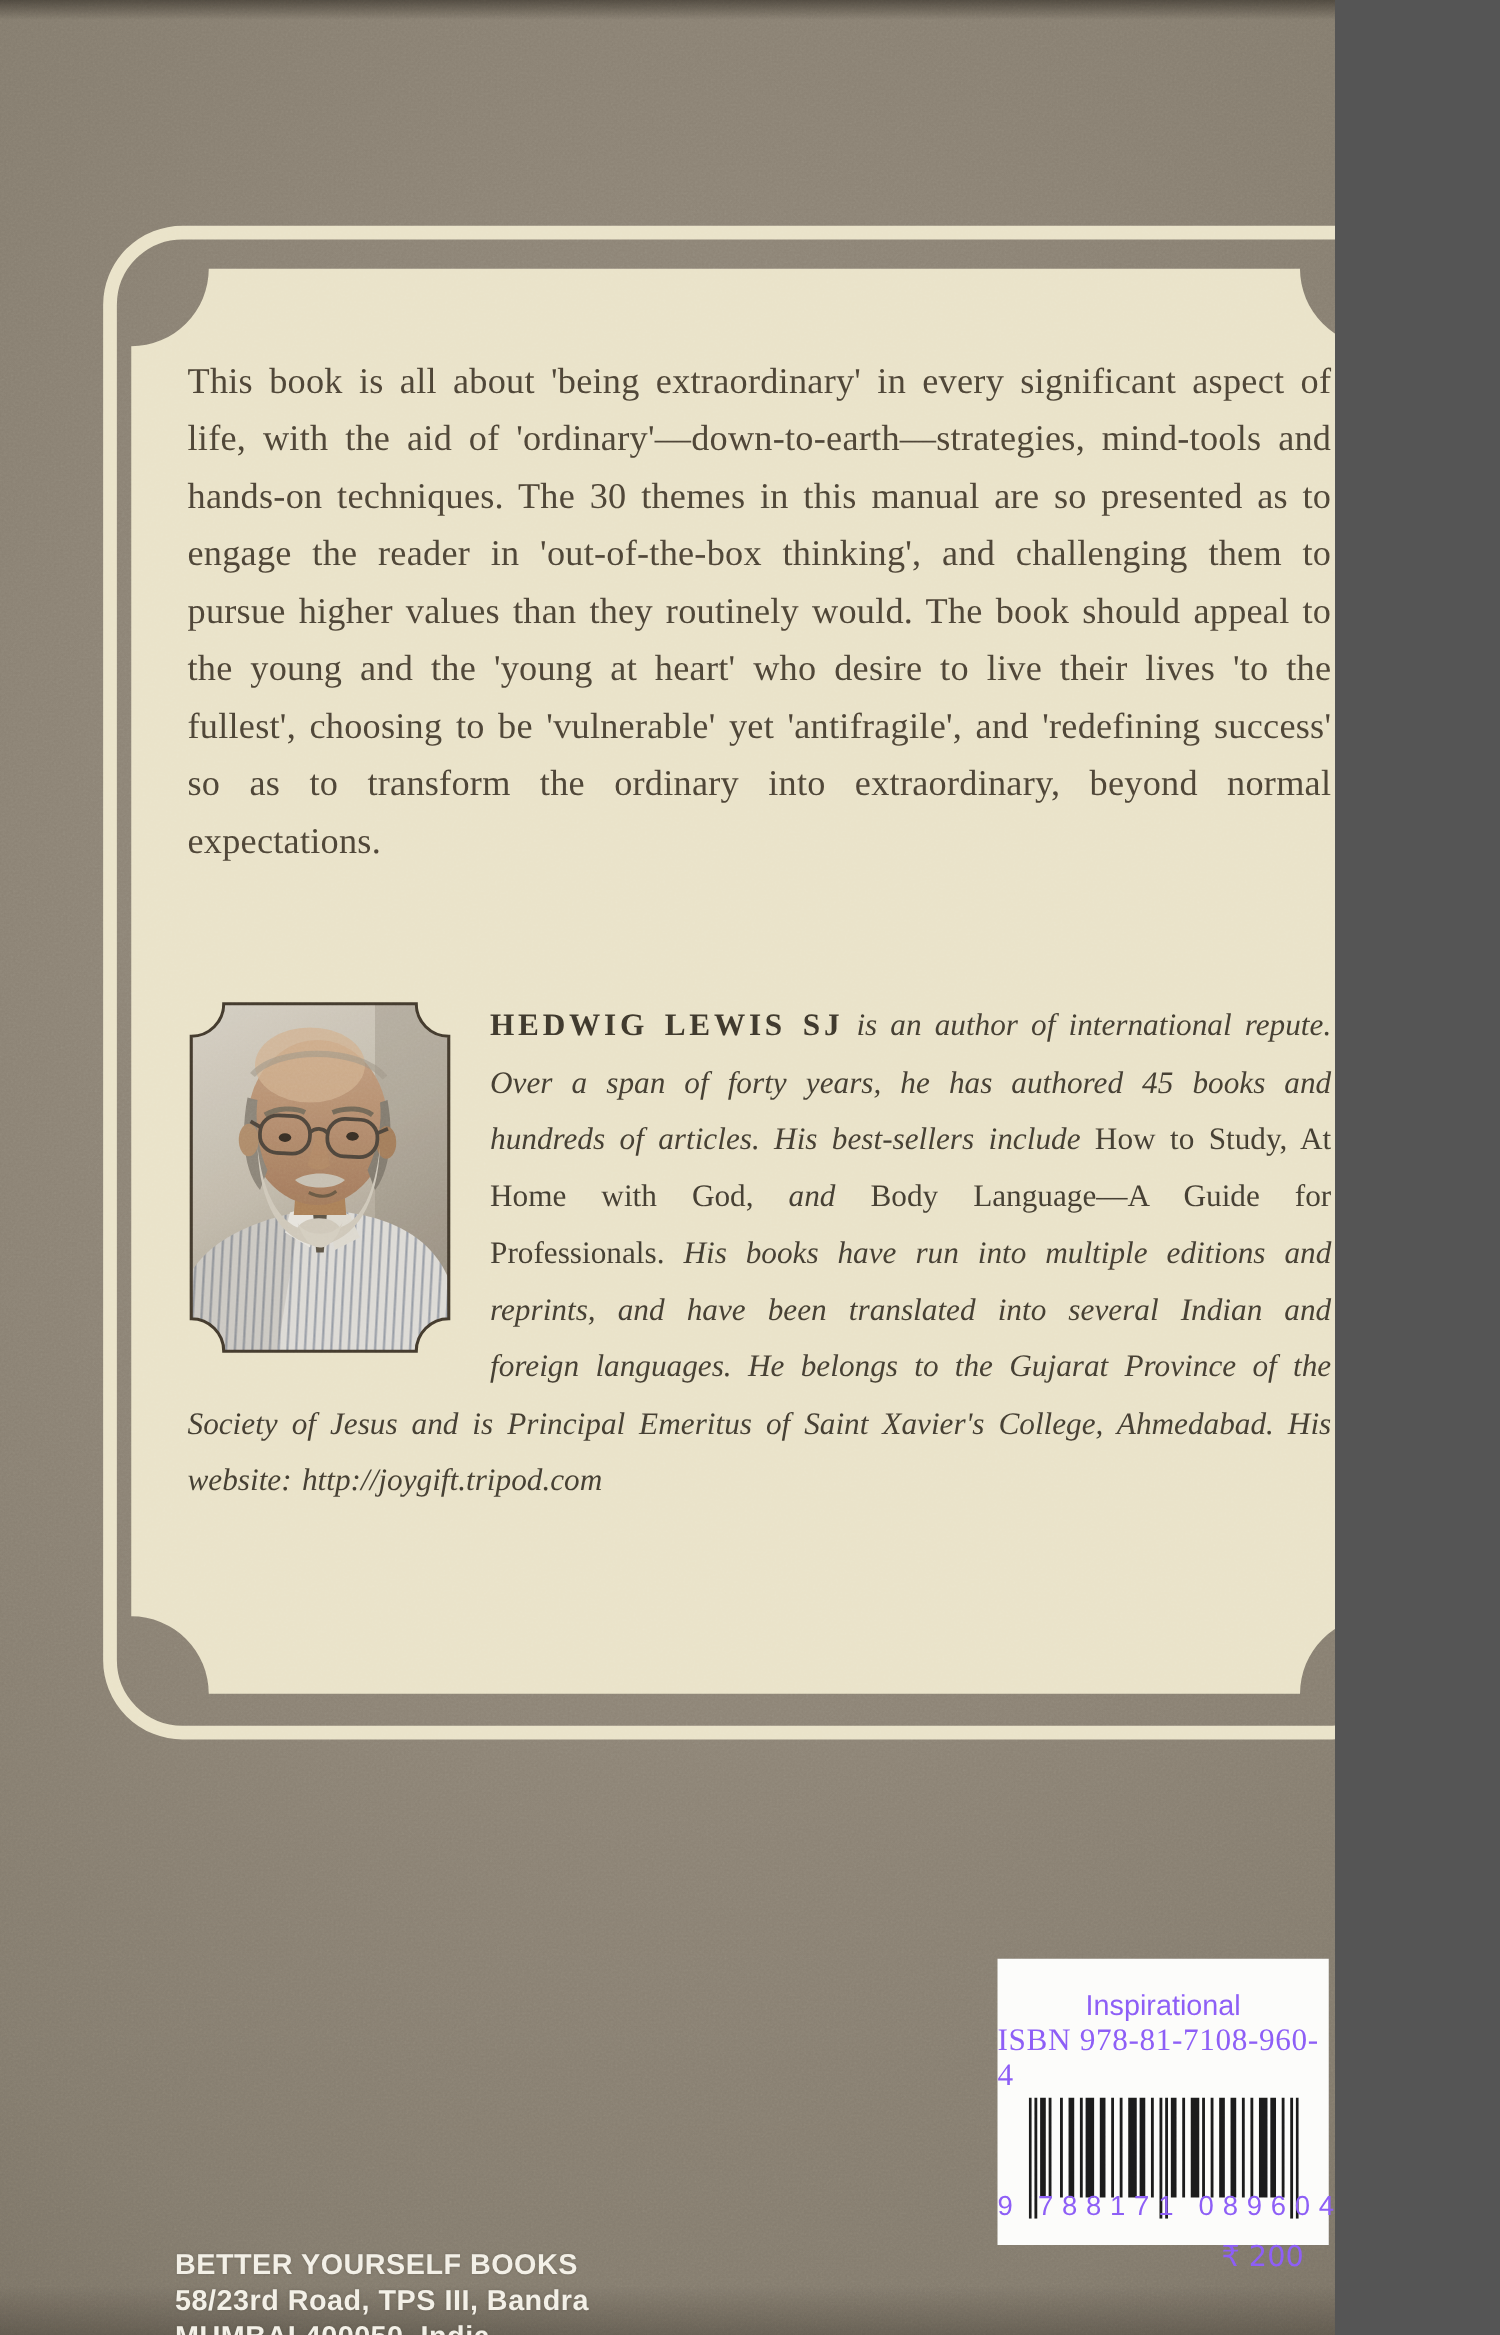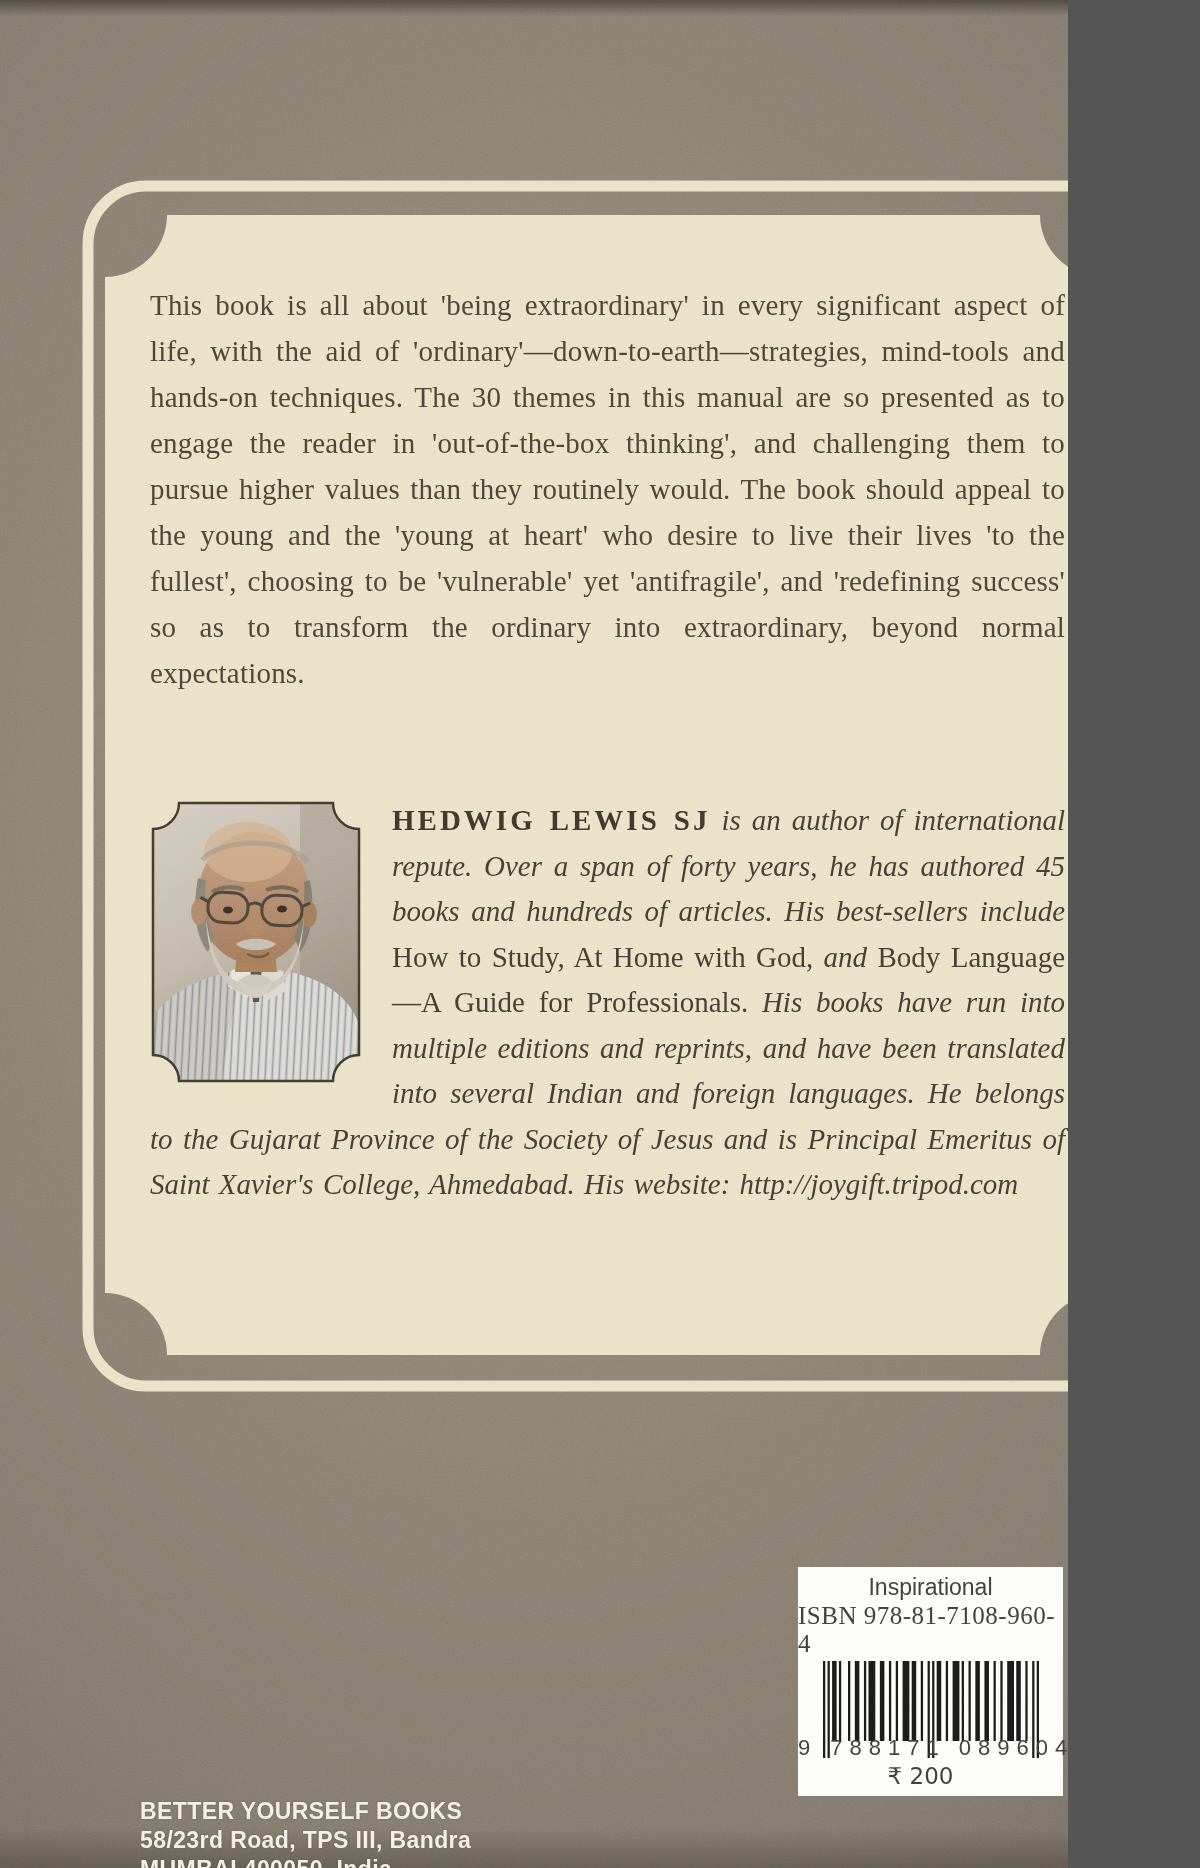--- a/index.html
+++ b/index.html
@@ -20,50 +20,50 @@
     font-size:29px;line-height:46px;color:#4e4537;
     text-align:justify;word-spacing:1.5px;letter-spacing:.2px;
   }
   .author-sec{
     position:absolute;z-index:5;left:150px;top:798px;width:915px;
     color:#453f33;
   }
   .photo-wrap{float:left;width:212px;height:284px;margin:2px 30px 24px 0;}
   .photo-wrap svg{display:block;width:212px;height:284px;}
   .bio{
-    margin:0;font-size:29px;line-height:45.5px;text-align:justify;
+    margin:0;font-size:25px;line-height:45.5px;text-align:justify;
     font-style:italic;word-spacing:2px;color:#453f33;
   }
   .bio .author-name{
     font-style:normal;font-weight:bold;letter-spacing:3px;color:#3f392d;
   }
   .bio .upright{font-style:normal;}
   .publisher{
     position:absolute;z-index:5;left:140px;top:1797px;
     font-family:"Liberation Sans", sans-serif;font-size:23px;line-height:29px;
     font-weight:600;color:#f3f0e7;letter-spacing:.4px;
     text-shadow:0 0 2px rgba(60,55,45,.35);
   }
   .barcode-box{
     position:absolute;z-index:5;left:798px;top:1567px;width:265px;height:229px;
-    background:#fcfcfa;box-sizing:border-box;padding-top:7px;
-    font-family:"Liberation Sans", sans-serif;color:#404040;
+    background:#fcfcfa;box-sizing:border-box;padding-top:24px;
+    font-family:"Liberation Sans", sans-serif;color:#8b5cf6;
   }
   .bb-category{text-align:center;font-size:23px;line-height:27px;}
   .bb-isbn{
     font-family:Liberation Serif, serif;
     font-size:25px;line-height:28px;letter-spacing:.5px;margin-top:1px;
   }
   .bb-bars{display:block;margin:3px auto 0 auto;}
   .bb-number{
     text-align:center;font-size:22px;line-height:24px;letter-spacing:7px;
     margin-top:-22px;white-space:nowrap;
   }
   .bb-price{
-    text-align:center;padding-right:20px;font-size:23px;line-height:26px;margin-top:3px;
+    text-align:right;padding-right:20px;font-size:23px;line-height:26px;margin-top:16px;
     font-family:"DejaVu Sans", sans-serif;
   }
 </style>
 </head>
 <body>
 
 <div class="cover">
 
   <svg class="panel-svg" width="1056" height="1216" viewBox="0 0 1056 1216">
     <rect x="10" y="10" width="1036" height="1200" rx="58" fill="none" stroke="#eae3c9" stroke-width="11"></rect>

